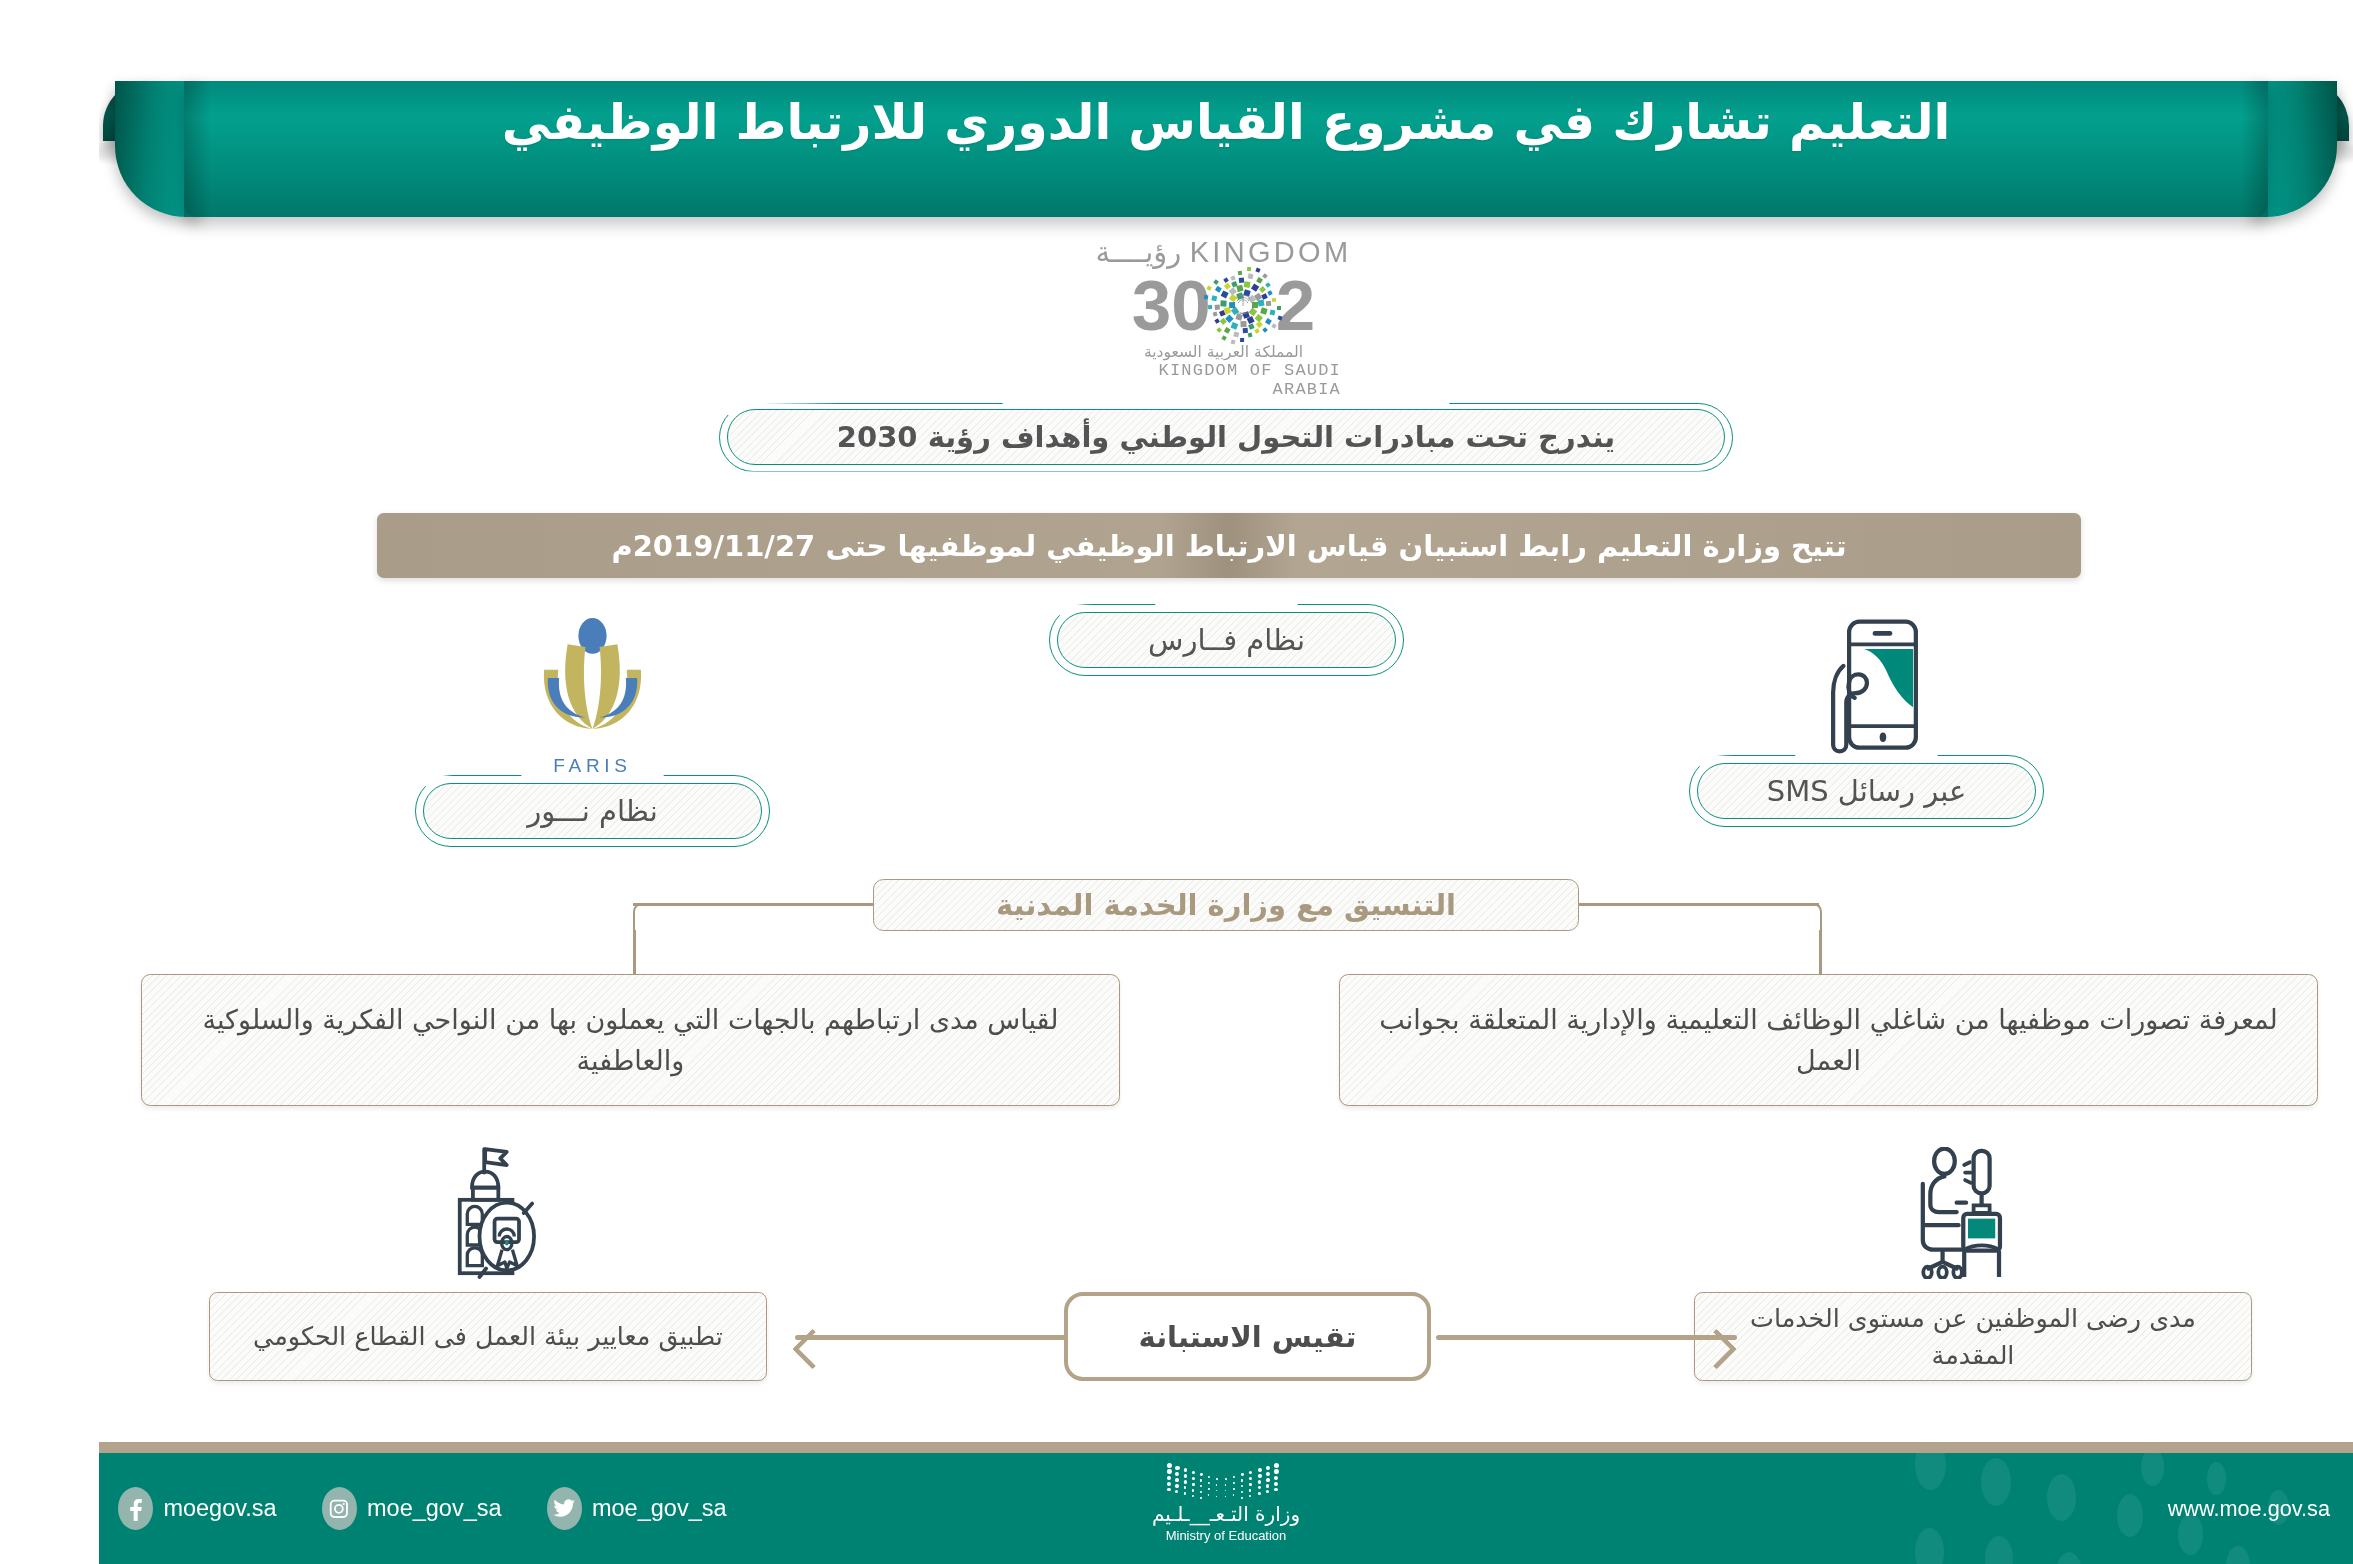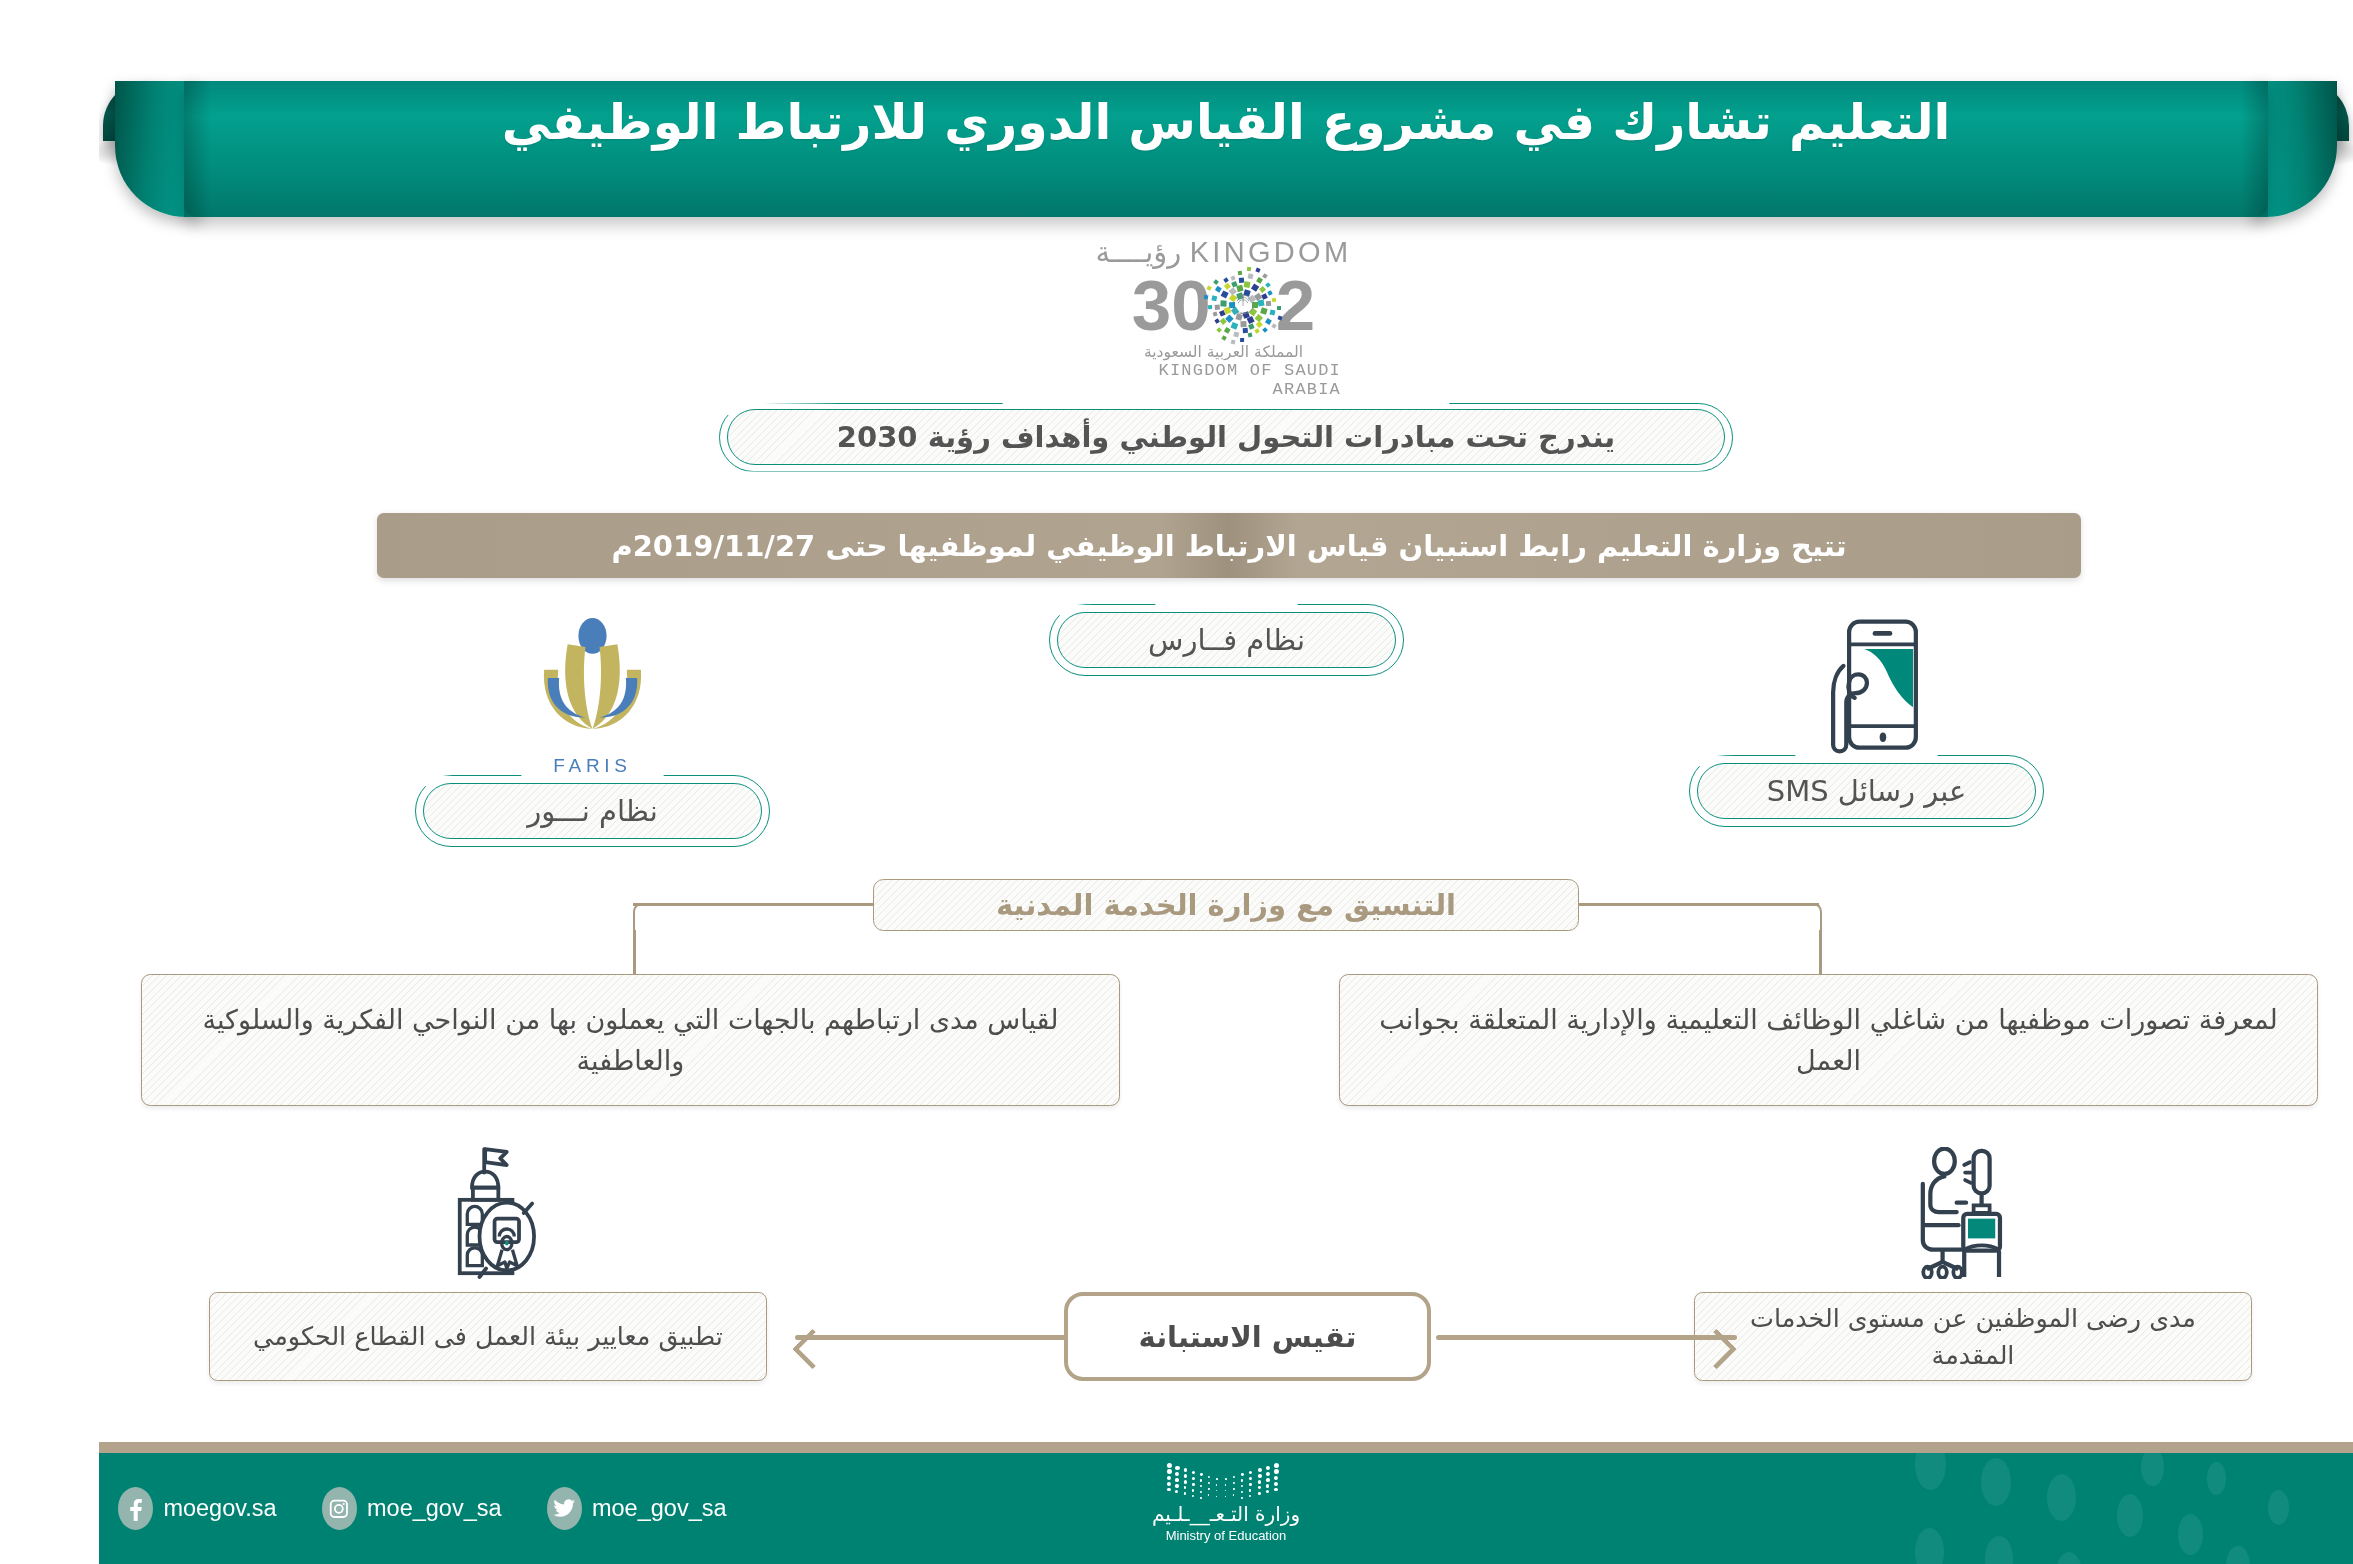--- a/index.html
+++ b/index.html
@@ -552,14 +552,15 @@
         <i style="left: 107px; top: 0px; width: 5px; height: 5px;"></i>
         <i style="left: 107px; top: 6.1px; width: 4.6px; height: 4.6px;"></i>
         <i style="left: 107px; top: 12.2px; width: 4.3px; height: 4.3px;"></i>
         <i style="left: 107px; top: 18.4px; width: 4px; height: 4px;"></i>
         <i style="left: 107px; top: 24.5px; width: 3.6px; height: 3.6px;"></i>
       </div>
     <div class="moe-ar">وزارة التـعـ__ـلـيم</div>
     <div class="moe-en">Ministry of Education</div>
   </div>
 
+  <div class="website">www.moe.gov.sa</div>
 </div>
 
 
 </body></html>

